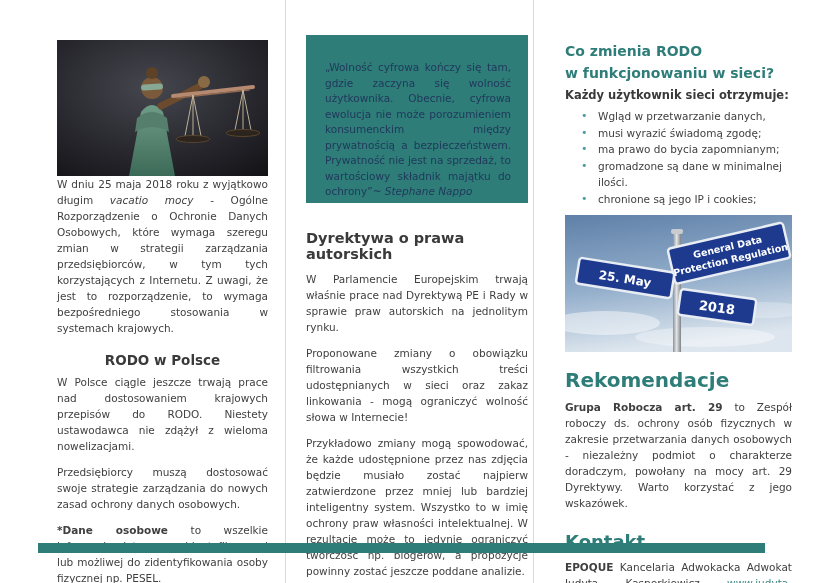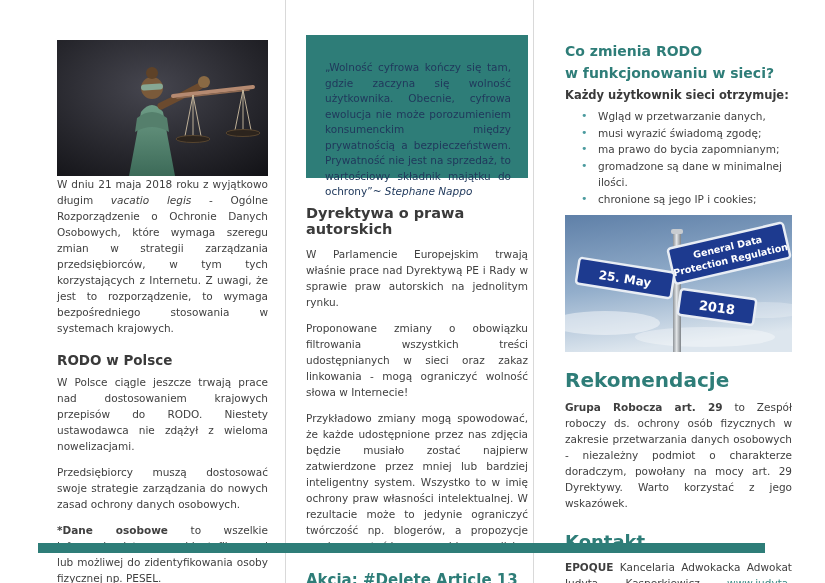--- a/index.html
+++ b/index.html
@@ -17,25 +17,25 @@
   #col-mid{left:306px;width:222px;}
   #col-right{left:565px;width:227px;}
 
   p{margin:0 0 10px 0;font-size:10.5px;line-height:16px;text-align:justify;color:#3F3F3F;}
   .h-teal{color:#2E7D78;font-weight:bold;margin:0;}
   .h-dark{color:#3A3A3A;font-weight:bold;margin:0;}
 
   
   .photo-frame{width:211px;height:136px;display:block;margin-top:40px;}
   #col-left .h1{font-size:15px;margin:12px 0 8px 0;letter-spacing:0.2px;}
-  #col-left .h2{font-size:13.5px;margin:16px 0 6px 0;}
+  #col-left .h2{font-size:13.5px;margin:16px 0 6px 0;text-align:center;}
 
   
   .quote-box{
-    box-sizing:border-box;margin-top:35px;width:222px;height:143px;
+    box-sizing:border-box;margin-top:35px;width:222px;height:168px;
     background:#2E7D78;padding:25px 17px 10px 19px;
   }
   .quote-box p{color:#20395C;margin:0;font-size:10.5px;line-height:15.5px;}
   #col-mid .h1{font-size:14.5px;margin:27px 0 9px 0;}
   #col-mid .h2{font-size:15px;margin:17px 0 8px 0;}
 
   
   #col-right .main-h{font-size:14px;line-height:22px;margin:40px 0 4px 0;}
   #col-right .sub-h{font-size:11.5px;margin:2px 0 6px 0;}
   .bullet-list{list-style:none;margin:0 0 8px 0;padding:0;}
@@ -87,21 +87,21 @@
       <path d="M116 56 L196 47" stroke="#b58a71" stroke-width="4" stroke-linecap="round"></path>
       <path d="M120 58 L192 50" stroke="#8f6a52" stroke-width="1.5" stroke-linecap="round"></path>
 
       <path d="M136 55 L128 96 M136 55 L136 97 M136 55 L144 96" stroke="#cdbda2" stroke-width="0.9" fill="none"></path>
       <ellipse cx="136" cy="99" rx="17" ry="3.5" fill="#2c241d" stroke="#57452f" stroke-width="1"></ellipse>
 
       <path d="M186 50 L178 90 M186 50 L186 91 M186 50 L194 90" stroke="#cdbda2" stroke-width="0.9" fill="none"></path>
       <ellipse cx="186" cy="93" rx="17" ry="3.5" fill="#2c241d" stroke="#57452f" stroke-width="1"></ellipse>
     </svg>
 
-    <p><span>W dniu 21 maja 2018 roku z wyjątkowo długim </span><em>vacatio legis</em><span> - Ogólne Rozporządzenie o Ochronie Danych Osobowych, które wymaga szeregu zmian w strategii zarządzania przedsiębiorców, w tym tych korzystających z Internetu. Z uwagi, że jest to rozporządzenie, to wymaga bezpośredniego stosowania w systemach krajowych.</span></p>
+    <p><span>W dniu 25 maja 2018 roku z wyjątkowo długim </span><em>vacatio mocy</em><span> - Ogólne Rozporządzenie o Ochronie Danych Osobowych, które wymaga szeregu zmian w strategii zarządzania przedsiębiorców, w tym tych korzystających z Internetu. Z uwagi, że jest to rozporządzenie, to wymaga bezpośredniego stosowania w systemach krajowych.</span></p>
 
     <h3 class="h-dark h2">RODO w Polsce</h3>
     <p>W Polsce ciągle jeszcze trwają prace nad dostosowaniem krajowych przepisów do RODO. Niestety ustawodawca nie zdążył z wieloma nowelizacjami.</p>
     <p>Przedsiębiorcy muszą dostosować swoje strategie zarządzania do nowych zasad ochrony danych osobowych.</p>
     <p><strong>*Dane osobowe</strong><span> to wszelkie informacje dotyczące zidentyfikowanej lub możliwej do zidentyfikowania osoby fizycznej np. PESEL.</span></p>
   </div>
 
   <div class="col" id="col-mid">
     <div class="quote-box">
       <p><span>„Wolność cyfrowa kończy się tam, gdzie zaczyna się wolność użytkownika. Obecnie, cyfrowa ewolucja nie może porozumieniem konsumenckim między prywatnością a bezpieczeństwem. Prywatność nie jest na sprzedaż, to wartościowy składnik majątku do ochrony”~ </span><em class="qauthor">Stephane Nappo</em></p>

